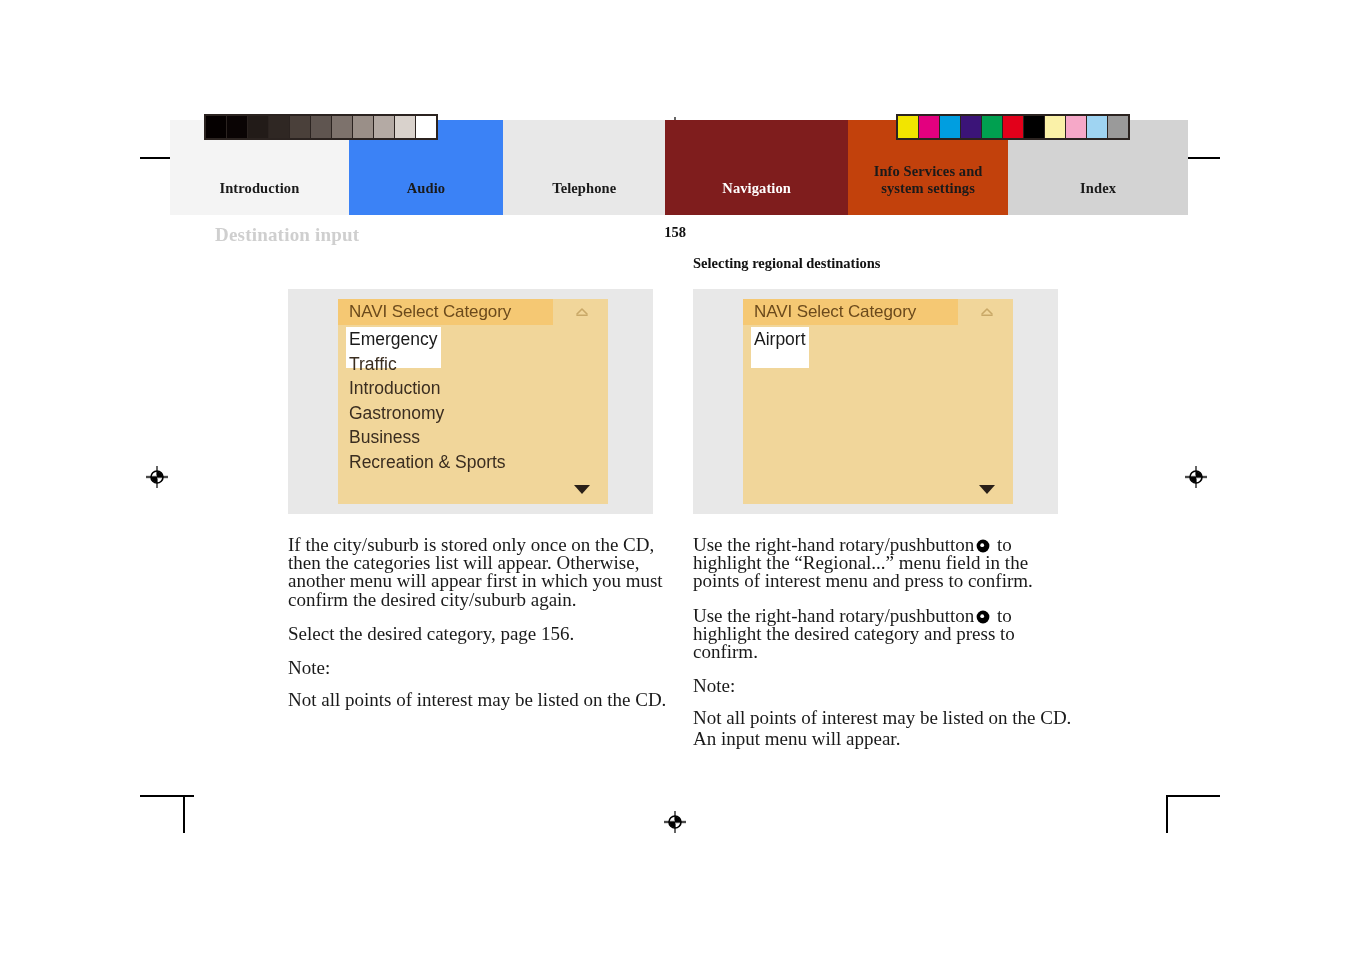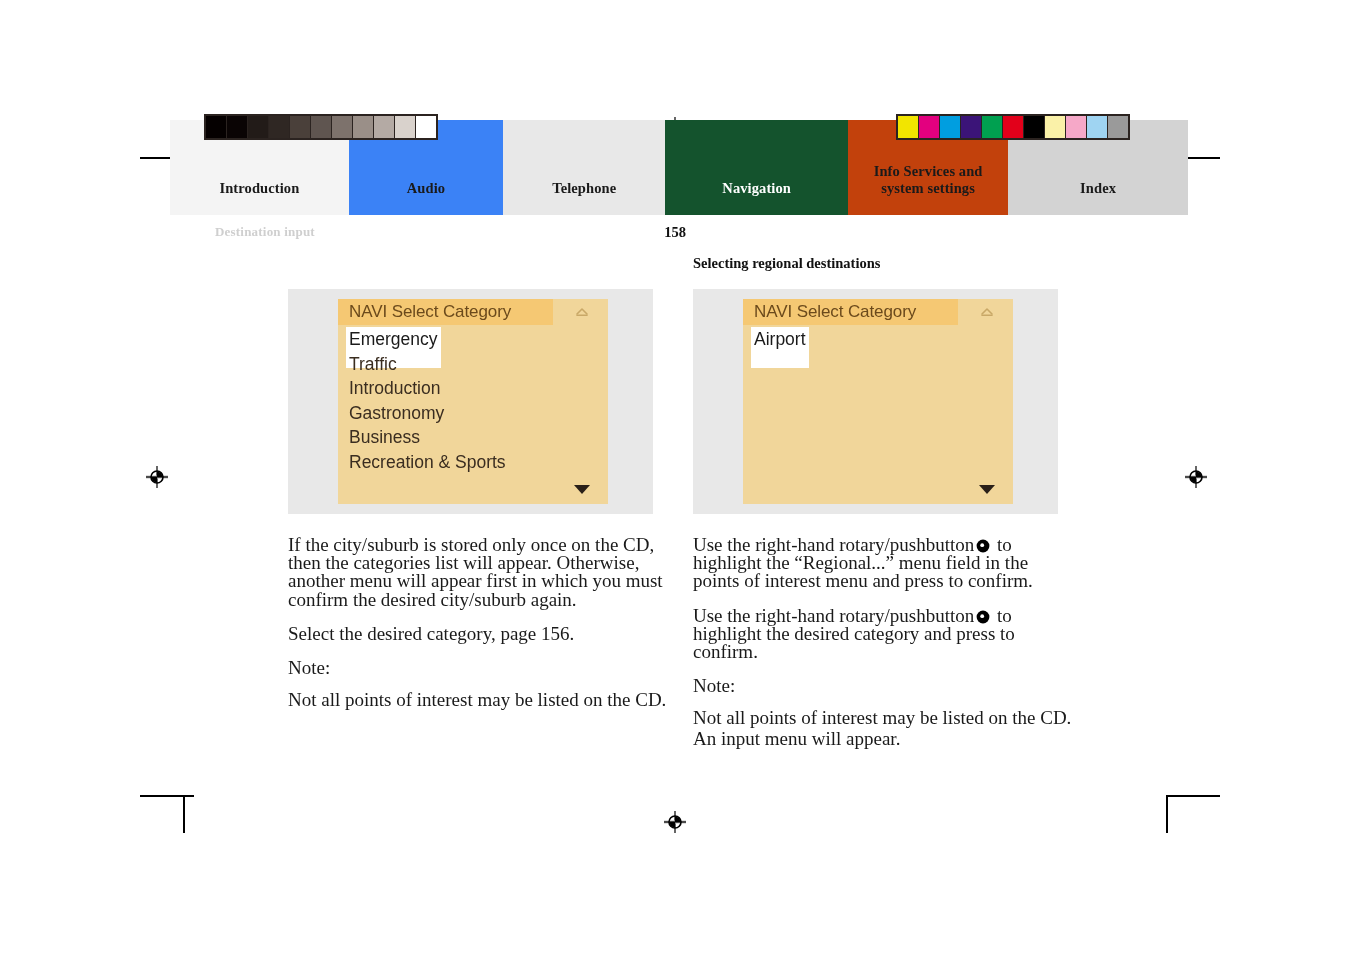--- a/index.html
+++ b/index.html
@@ -79,21 +79,21 @@
   #color-strip { left: 896px; top: 114px; }
   #color-strip .swatch { width: 20px; height: 22px; }
 
   
   #running-head {
     position: absolute;
     left: 215px;
     top: 224px;
     font-family: "Liberation Serif", serif;
     font-weight: bold;
-    font-size: 13px;
+    font-size: 19px;
     color: #cfcfcf;
     letter-spacing: 0.2px;
   }
   #page-number {
     position: absolute;
     left: 640px;
     top: 224px;
     width: 70px;
     text-align: center;
     font-family: "Liberation Serif", serif;
@@ -270,21 +270,21 @@
   <div id="tabbar">
       <div class="tab" style="background: rgb(244, 244, 244); width: 183px;">
         <div class="tab-label">Introduction</div>
       </div>
       <div class="tab" style="background: #3b82f6; width: 158px;">
         <div class="tab-label">Audio</div>
       </div>
       <div class="tab" style="background: rgb(232, 232, 232); width: 166px;">
         <div class="tab-label">Telephone</div>
       </div>
-      <div class="tab active" style="background: #14532d; width: 187px;">
+      <div class="tab active" style="background: #7f1d1d; width: 187px;">
         <div class="tab-label">Navigation</div>
       </div>
       <div class="tab" style="background: #c2410c; width: 164px;">
         <div class="tab-label">Info Services and<br>system settings</div>
       </div>
       <div class="tab" style="background: rgb(211, 211, 211); width: 184px;">
         <div class="tab-label">Index</div>
       </div>
     </div>
 

